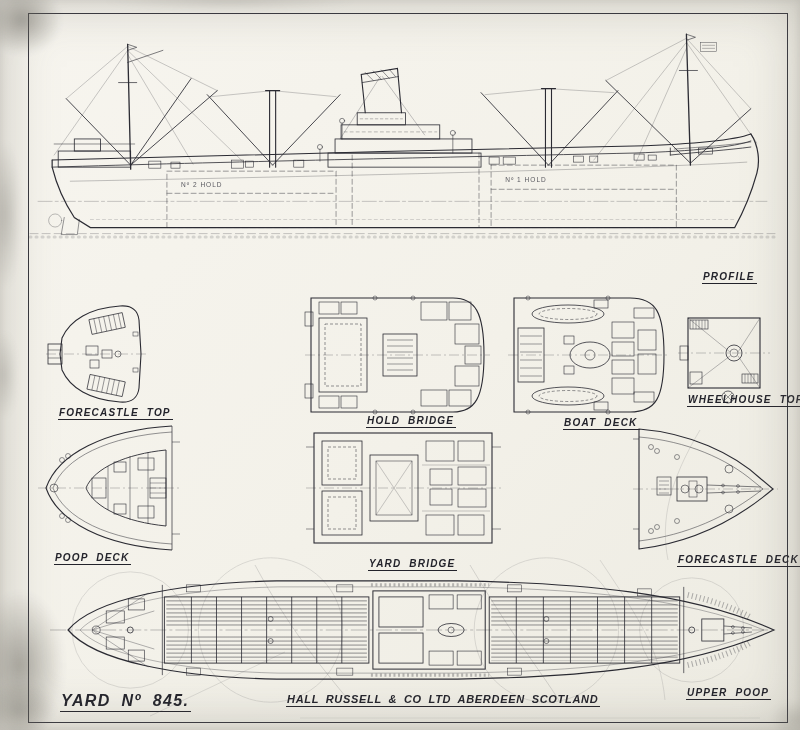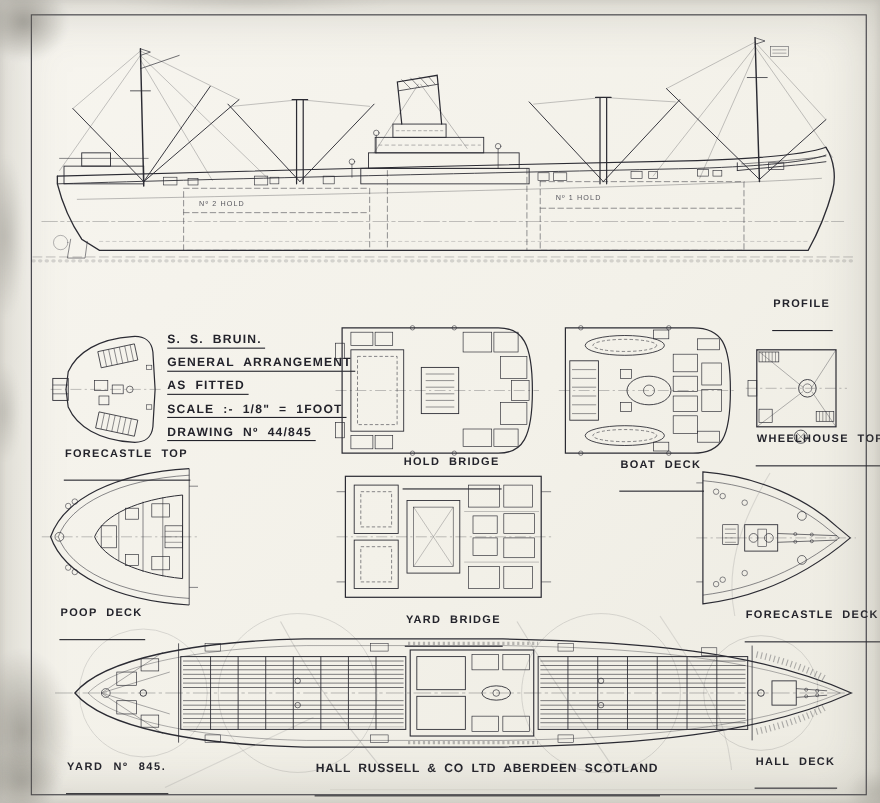--- a/index.html
+++ b/index.html
@@ -10,23 +10,23 @@
   }
   .sheet{position:absolute;inset:0;}
   .sheet::after{content:"";position:absolute;inset:0;pointer-events:none;
     box-shadow:inset 0 0 55px rgba(116,113,103,.38), inset 0 0 8px rgba(116,113,103,.18);}
   .border-frame{position:absolute;left:28px;top:13px;right:12px;bottom:7px;
     border:1.5px solid #34343c;pointer-events:none;}
   .plan{position:absolute;margin:0;}
   svg{display:block;overflow:visible;}
   .lbl{
     position:absolute;font-weight:bold;font-size:10px;letter-spacing:1.2px;word-spacing:4px;
-    color:#23232b;border-bottom:1.2px solid #23232b;padding:0 2px 18px 1px;white-space:nowrap;
+    color:#23232b;border-bottom:1.2px solid #23232b;padding:0 2px 1px 1px;white-space:nowrap;font-style:italic;
   }
-  .lbl.big{font-size:10px;letter-spacing:1.4px;word-spacing:5px;border-bottom-width:1.4px;}
+  .lbl.big{font-size:16px;letter-spacing:1.4px;word-spacing:5px;border-bottom-width:1.4px;}
   .title-block{position:absolute;}
   .tb-line{
     display:table;font-weight:bold;font-size:11px;letter-spacing:1.1px;word-spacing:4px;
     color:#23232b;border-bottom:1.3px solid #23232b;margin-bottom:7px;padding:0 3px 1px 0;
     white-space:nowrap;
   }
   .blob{position:absolute;border-radius:50%;filter:blur(3px);pointer-events:none;
     background:radial-gradient(closest-side,rgba(104,101,93,.6),rgba(104,101,93,0));}
   .edge-shade{position:absolute;pointer-events:none;}
 </style>
@@ -137,27 +137,20 @@
           <circle cx="288" cy="126" r="2.5"></circle>
             <path d="M288,128 V140"></path>
         </g>
       </g>
       <text x="150" y="166" font-size="6.5" letter-spacing="1" fill="#3a3a44" opacity=".85">Nº 2 HOLD</text>
       <text x="472" y="161" font-size="6.5" letter-spacing="1" fill="#3a3a44" opacity=".85">Nº 1 HOLD</text>
     </svg>
   </figure>
   <div class="lbl" style="left:702px;top:271px">PROFILE</div>
 
-  <div class="title-block" style="left:152px;top:303px">
-    <div class="tb-line">S. S. BRUIN.</div>
-    <div class="tb-line">GENERAL ARRANGEMENT</div>
-    <div class="tb-line">AS FITTED</div>
-    <div class="tb-line">SCALE :- 1/8" = 1FOOT</div>
-    <div class="tb-line">DRAWING Nº 44/845</div>
-  </div>
 
   <figure class="plan" style="left:46px;top:302px">
     <svg width="100" height="104" viewBox="0 0 100 104">
       <g fill="none" stroke="#2b2b33" stroke-width=".9">
         <path d="M0,52 H100" stroke-dasharray="10 3 2 3" stroke-width=".5" opacity=".5"></path>
         <path d="M16,36 C24,18 44,6 74,4 C86,3 92,9 93,18 L95,52 L93,86 C92,95 86,101 74,100 C44,98 24,86 16,68 L14,52 Z" stroke-width="1.1"></path>
         <rect x="2" y="42" width="14" height="20" stroke-width=".8"></rect>
         <path d="M2,48 H16 M2,56 H16" stroke-width=".5"></path>
         <g transform="rotate(-12 61 21)">
             <rect x="44" y="14" width="34" height="15" stroke-width=".7"></rect>
@@ -432,21 +425,21 @@
             <rect x="300" y="14" width="16" height="7"></rect>
           <rect x="470" y="14" width="14" height="7"></rect>
             <rect x="600" y="18" width="14" height="7"></rect>
           <rect x="150" y="97" width="14" height="7"></rect>
             <rect x="300" y="97" width="16" height="7"></rect>
           <rect x="470" y="97" width="14" height="7"></rect>
         </g>
       </g>
     </svg>
   </figure>
-  <div class="lbl" style="left:686px;top:687px">HALL DECK</div>
+  <div class="lbl" style="left:686px;top:687px">UPPER POOP</div>
 
   <div class="lbl big" style="left:60px;top:692px">YARD Nº 845.</div>
   <div class="lbl big" style="left:286px;top:693px;font-size:11px;letter-spacing:.7px;word-spacing:3px">HALL RUSSELL &amp; CO LTD ABERDEEN SCOTLAND</div>
 
   <svg class="edge-shade" style="left:0;top:0" width="800" height="730" viewBox="0 0 800 730">
     <g fill="none" stroke="#4a4a50">
       <path d="M255,565 C290,630 320,665 350,702" opacity=".18"></path>
       <path d="M470,565 C515,640 540,670 560,702" opacity=".18"></path>
       <path d="M600,560 C640,620 660,650 665,700" opacity=".15"></path>
       <path d="M700,430 C670,480 660,520 668,560" opacity=".15"></path>

